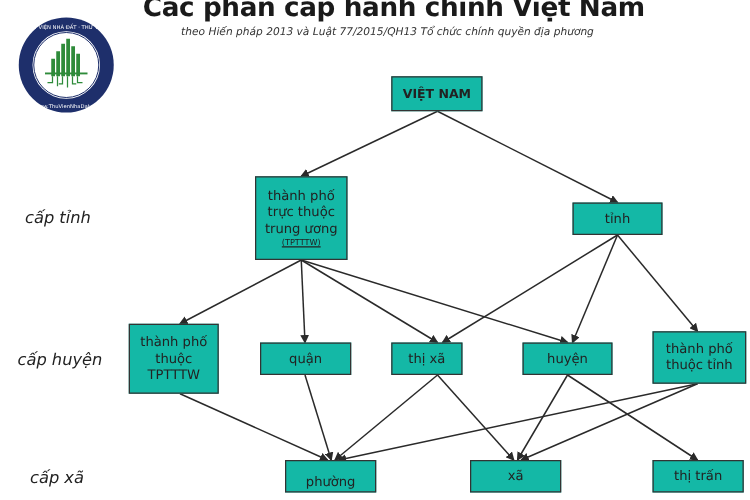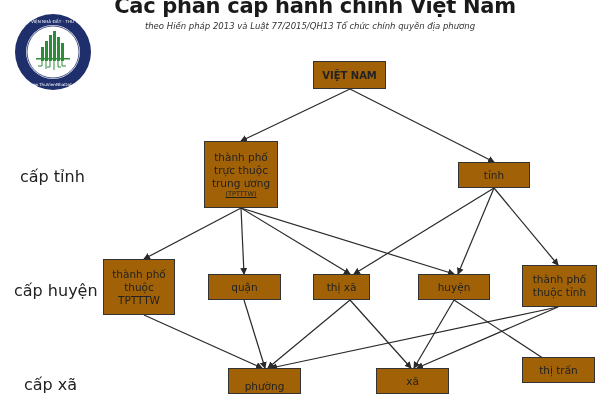--- a/index.html
+++ b/index.html
@@ -1,21 +1,21 @@
 <!DOCTYPE html>
 <html><head>
 <meta charset="utf-8">
 <style>
   html, body { margin:0; padding:0; background:#ffffff; }
   body { width:600px; height:400px; position:relative; overflow:hidden; font-family:"DejaVu Sans", sans-serif; color:#222; }
   .title { position:absolute; left:0; width:600px; top:-6px; text-align:center; font-size:21px; font-weight:bold; letter-spacing:-0.3px; color:#1a1a1a; padding-left:30px; box-sizing:border-box; }
   .subtitle { position:absolute; left:0; width:600px; top:21px; text-align:center; font-size:8.5px; font-style:italic; color:#333; padding-left:20px; box-sizing:border-box; }
   .logo { position:absolute; left:14px; top:13px; width:78px; height:78px; }
-  .level-label { position:absolute; font-size:16px; color:#222; }
-  .box { position:absolute; border:1.3px solid #333; background:#a16207; box-sizing:border-box; display:flex; flex-direction:column; align-items:center; justify-content:center; text-align:center; font-size:10.5px; line-height:13px; color:#222; }
+  .level-label { position:absolute; font-size:13px; font-style:italic; color:#222; }
+  .box { position:absolute; border:1.3px solid #333; background:#14b8a6; box-sizing:border-box; display:flex; flex-direction:column; align-items:center; justify-content:center; text-align:center; font-size:10.5px; line-height:13px; color:#222; }
   .box.bold { font-weight:bold; font-size:10px; }
   .box .small { font-size:6.5px; line-height:8px;text-decoration:underline; }
   svg.edges { position:absolute; left:0; top:0; }
 </style>
 </head>
 <body>
 
 <div class="title">Các phân cấp hành chính Việt Nam</div>
 <div class="subtitle">theo Hiến pháp 2013 và Luật 77/2015/QH13 Tổ chức chính quyền địa phương</div>
 
@@ -118,15 +118,15 @@
 </div>
 
 <div class="box" style="left:228px; top:368px; width:73px; height:26px;justify-content:flex-end;">
   <span>phường</span>
 </div>
 
 <div class="box" style="left:376px; top:368px; width:73px; height:26px;">
   <span>xã</span>
 </div>
 
-<div class="box" style="left:522px; top:357px; width:73px; height:26px;">
+<div class="box" style="left:522px; top:368px; width:73px; height:26px;">
   <span>thị trấn</span>
 </div>
 
 </body></html>

